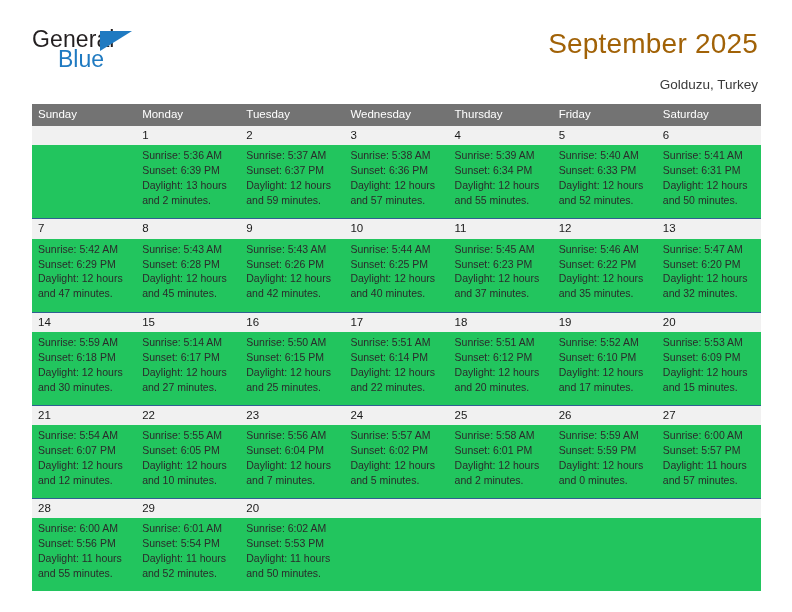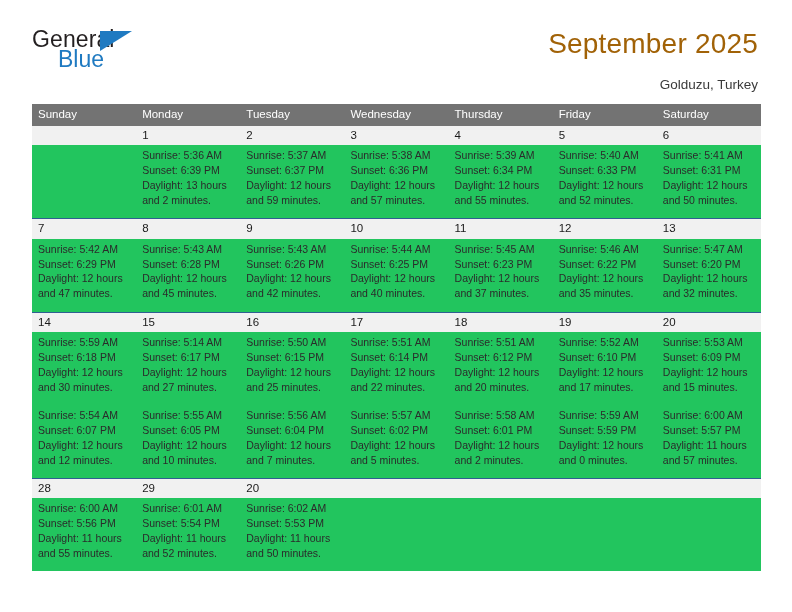--- a/index.html
+++ b/index.html
@@ -323,20 +323,29 @@
           <div class="cell-line">and 17 minutes.</div>
         </td>
         <td>
           <div class="cell-line">Sunrise: 5:53 AM</div>
           <div class="cell-line">Sunset: 6:09 PM</div>
           <div class="cell-line">Daylight: 12 hours</div>
           <div class="cell-line">and 15 minutes.</div>
         </td>
       </tr>
 
+      <tr class="num-row topline">
+        <td>21</td>
+        <td>22</td>
+        <td>23</td>
+        <td>24</td>
+        <td>25</td>
+        <td>26</td>
+        <td>27</td>
+      </tr>
       <tr class="body-row">
         <td>
           <div class="cell-line">Sunrise: 5:54 AM</div>
           <div class="cell-line">Sunset: 6:07 PM</div>
           <div class="cell-line">Daylight: 12 hours</div>
           <div class="cell-line">and 12 minutes.</div>
         </td>
         <td>
           <div class="cell-line">Sunrise: 5:55 AM</div>
           <div class="cell-line">Sunset: 6:05 PM</div>

